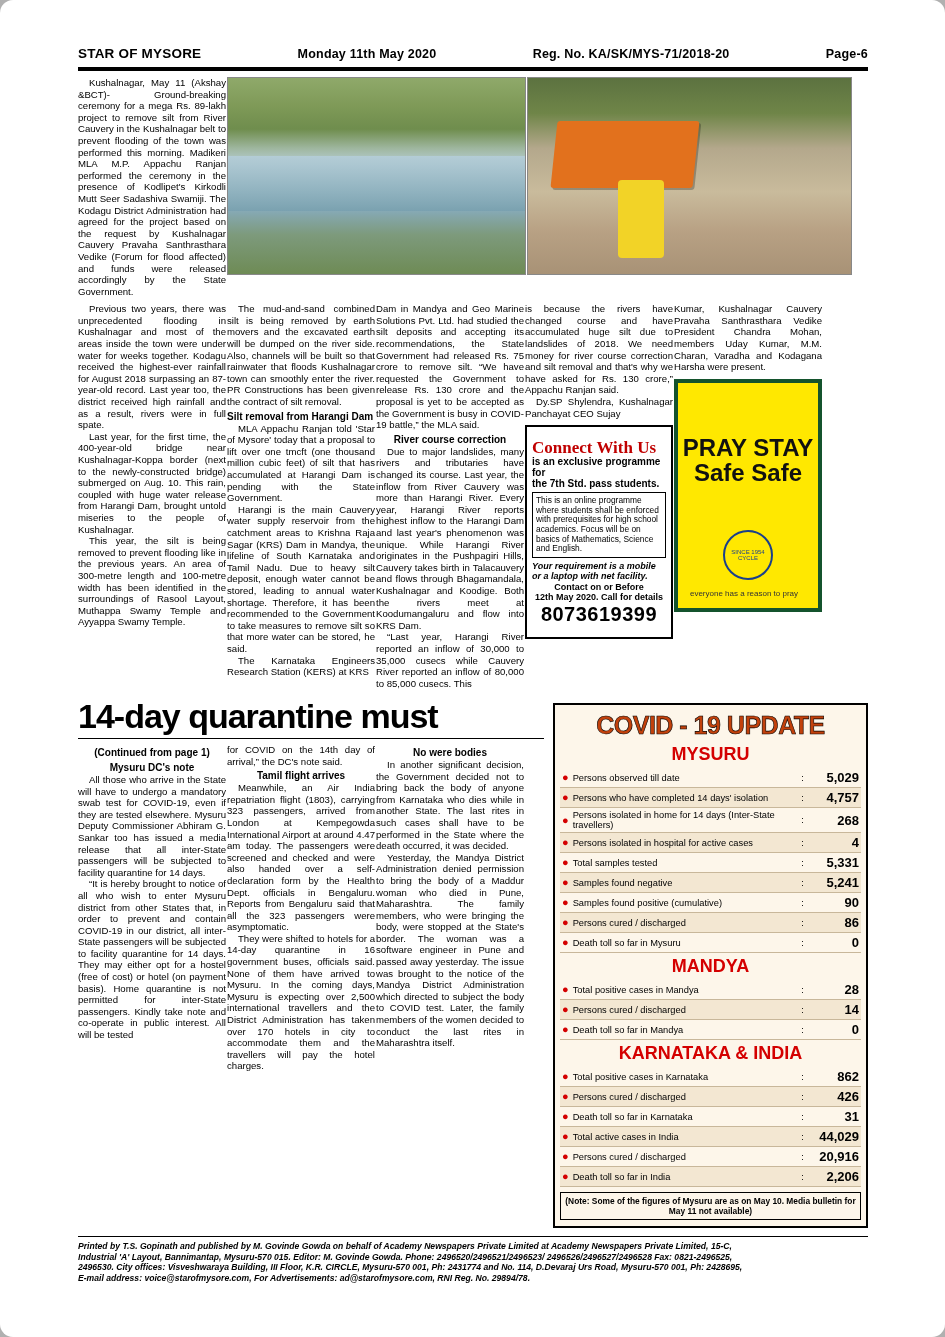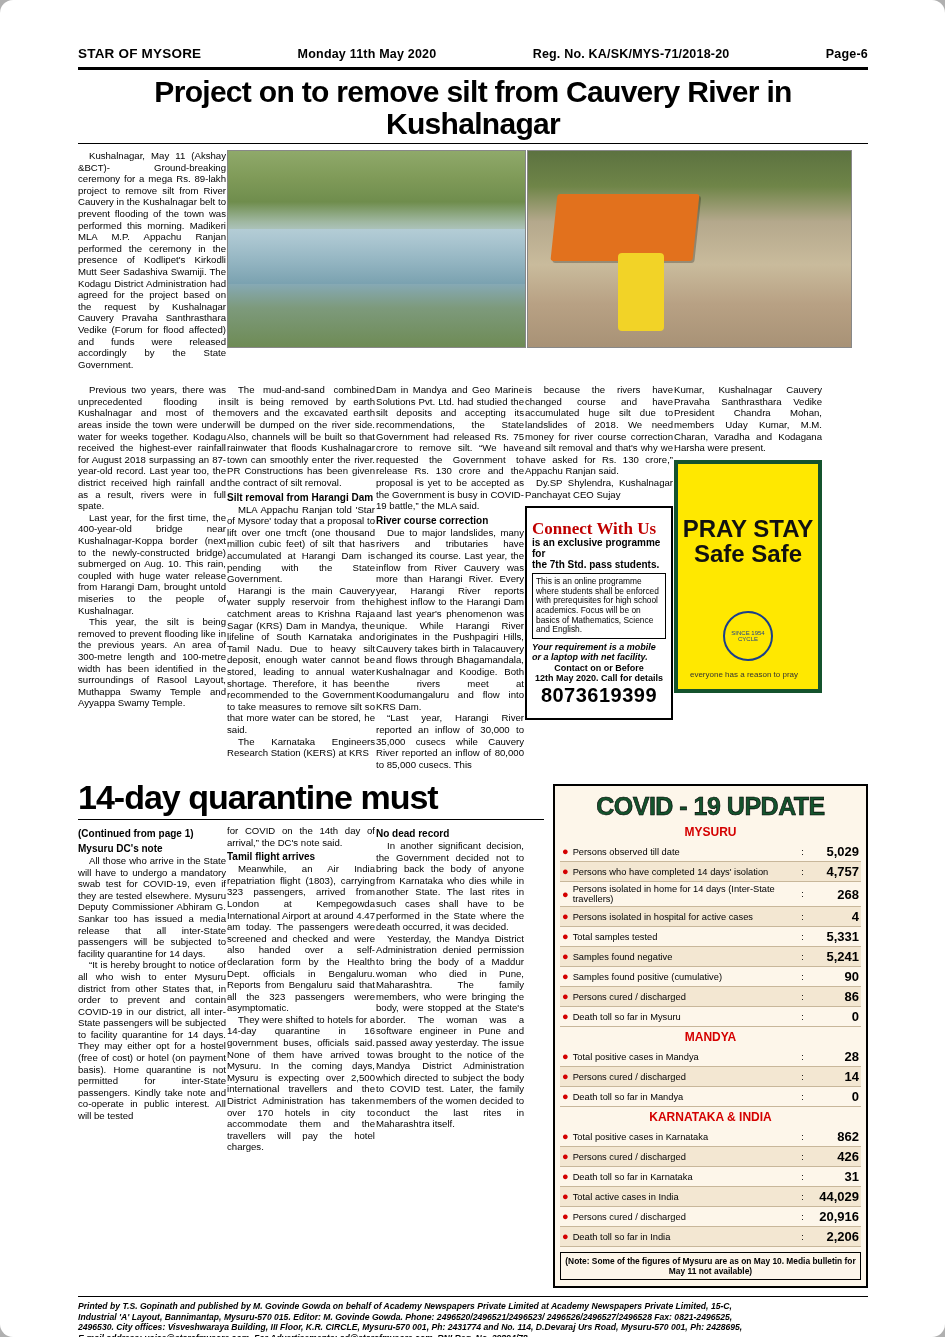--- a/index.html
+++ b/index.html
@@ -17,21 +17,21 @@
 
   .headline{font-family:"Liberation Sans",sans-serif;font-weight:bold;font-size:30px;letter-spacing:-0.7px;text-align:center;margin:6px 0 4px 0;line-height:1.05;}
   .hr-after-head{border-top:1.5px solid #000;margin-bottom:6px;}
 
   
   .cols{display:flex;gap:1px;}
   .col{width:148px;}
   p{margin:0 0 0 0;font-size:9.6px;line-height:11.6px;text-align:justify;text-justify:inter-word;}
   p.ind{text-indent:11px;}
   .sub{font-weight:bold;font-size:10px;line-height:12px;margin-top:3px;text-align:left;}
-  .subc{font-weight:bold;font-size:10px;line-height:12px;margin-top:3px;text-align:left;}
+  .subc{font-weight:bold;font-size:10px;line-height:12px;margin-top:3px;text-align:center;}
 
   .photo{height:196px;border:1px solid #888;position:relative;overflow:hidden;}
   .photo1{background:linear-gradient(180deg,#8fa96a 0%,#7f9a58 14%,#6f8d4d 26%,#9fb7a0 36%,#b9cfd6 44%,#9fbfc9 56%,#86a9b4 68%,#7d9a7c 80%,#6e8b55 100%);}
   .photo1:after{content:"";position:absolute;left:0;right:0;top:40%;height:28%;background:linear-gradient(180deg,rgba(180,205,215,.95),rgba(120,160,175,.85));}
   .photo2{background:linear-gradient(180deg,#5c7240 0%,#6f8548 18%,#b4a88c 36%,#c9bb9c 58%,#b8a184 78%,#a89276 100%);}
   .photo2:before{content:"";position:absolute;left:8%;top:22%;width:44%;height:34%;background:#e2711d;border-radius:3px;transform:skewX(-6deg);box-shadow:2px 2px 0 rgba(0,0,0,.25);}
   .photo2:after{content:"";position:absolute;left:28%;top:52%;width:14%;height:40%;background:#f2d327;border-radius:4px;}
 
   
   .ad-connect{border:2px solid #000;padding:12px 5px;margin-top:6px;font-size:9px;line-height:10.5px;}
@@ -41,22 +41,22 @@
   .ad-connect .it{font-style:italic;font-weight:bold;}
   .ad-connect .phone{font-weight:bold;font-size:20px;letter-spacing:.5px;text-align:center;line-height:22px;}
 
   .ad-pray{background:#ffe800;border:4px solid #14532d;height:225px;position:relative;margin-top:6px;overflow:hidden;}
   .ad-pray .big{position:absolute;top:52px;left:0;right:0;text-align:center;font-weight:bold;font-size:24px;color:#111;line-height:25px;}
   .ad-pray .sm{position:absolute;bottom:10px;left:0;right:8px;text-align:center;font-size:8px;color:#333;}
   .ad-pray .logo{position:absolute;bottom:28px;left:50%;transform:translateX(-50%);width:46px;height:46px;border-radius:50%;border:2px solid #1a3f8b;color:#1a3f8b;font-size:6px;display:flex;align-items:center;justify-content:center;text-align:center;background:#ffe800;}
 
   
   .covid{border:2px solid #000;background:#fdf6ea;margin-top:8px;padding:4px 5px 6px 5px;}
-  .covid h2{margin:2px 0 4px 0;text-align:center;color:#14532d;font-family:"Liberation Sans",sans-serif;font-weight:bold;font-size:25px;letter-spacing:-.5px;-webkit-text-stroke:0.6px #000;}
-  .covid h3{margin:3px 0 3px 0;text-align:center;color:#d40000;font-weight:bold;font-size:12px;}
+  .covid h2{margin:2px 0 4px 0;text-align:center;color:#c2410c;font-family:"Liberation Sans",sans-serif;font-weight:bold;font-size:25px;letter-spacing:-.5px;-webkit-text-stroke:0.6px #000;}
+  .covid h3{margin:3px 0 3px 0;text-align:center;color:#d40000;font-weight:bold;font-size:18px;}
   .crow{display:flex;align-items:center;border-bottom:1px solid #c8b79a;padding:2px 2px;font-size:9.3px;}
   .crow .bul{color:#d40000;font-size:11px;line-height:9px;margin-right:4px;}
   .crow .lbl{flex:1;}
   .crow .col2{width:9px;text-align:center;}
   .crow .val{width:52px;text-align:right;font-weight:bold;font-size:13px;}
   .crow.alt{background:#f3e7d2;}
   .cnote{border:1px solid #000;margin-top:5px;padding:3px;text-align:center;font-size:8.4px;font-weight:bold;line-height:10px;}
 
   .headline2{font-family:"Liberation Sans",sans-serif;font-weight:bold;font-size:34px;letter-spacing:-1px;margin:4px 0 2px 0;line-height:1.05;}
   .rule-mid{border-top:1.5px solid #000;margin:3px 0 5px 0;}
@@ -71,36 +71,35 @@
   <div class="inner">
 
     <div class="masthead">
       <div class="m1">STAR OF MYSORE</div>
       <div class="m2">Monday 11th May 2020</div>
       <div class="m3">Reg. No. KA/SK/MYS-71/2018-20</div>
       <div class="m4">Page-6</div>
     </div>
     <div class="rule-thick"></div>
 
-    <div class="headline">Project on to remove silt from Cauvery River in Kushalnagar</div>
     <div class="hr-after-head"></div>
 
     <div class="cols">
       <div class="col">
         <p class="ind">Kushalnagar, May 11 (Akshay &amp;BCT)- Ground-breaking ceremony for a mega Rs. 89-lakh project to remove silt from River Cauvery in the Kushalnagar belt to prevent flooding of the town was performed this morning. Madikeri MLA M.P. Appachu Ranjan performed the ceremony in the presence of Kodlipet's Kirkodli Mutt Seer Sadashiva Swamiji. The Kodagu District Administration had agreed for the project based on the request by Kushalnagar Cauvery Pravaha Santhrasthara Vedike (Forum for flood affected) and funds were released accordingly by the State Government.</p>
       </div>
       <div style="width:299px">
         <div class="photo photo1"></div>
       </div>
       <div style="width:325px">
         <div class="photo photo2"></div>
       </div>
     </div>
 
-    <div class="cols" style="margin-top:14px">
+    <div class="cols" style="margin-top:6px">
       <div class="col">
         <p class="ind">Previous two years, there was unprecedented flooding in Kushalnagar and most of the areas inside the town were under water for weeks together. Kodagu received the highest-ever rainfall for August 2018 surpassing an 87-year-old record. Last year too, the district received high rainfall and as a result, rivers were in full spate.</p>
         <p class="ind">Last year, for the first time, the 400-year-old bridge near Kushalnagar-Koppa border (next to the newly-constructed bridge) submerged on Aug. 10. This rain, coupled with huge water release from Harangi Dam, brought untold miseries to the people of Kushalnagar.</p>
         <p class="ind">This year, the silt is being removed to prevent flooding like in the previous years. An area of 300-metre length and 100-metre width has been identified in the surroundings of Rasool Layout, Muthappa Swamy Temple and Ayyappa Swamy Temple.</p>
       </div>
       <div class="col">
         <p class="ind">The mud-and-sand combined silt is being removed by earth movers and the excavated earth will be dumped on the river side. Also, channels will be built so that rainwater that floods Kushalnagar town can smoothly enter the river. PR Constructions has been given the contract of silt removal.</p>
         <div class="sub">Silt removal from Harangi Dam</div>
         <p class="ind">MLA Appachu Ranjan told 'Star of Mysore' today that a proposal to lift over one tmcft (one thousand million cubic feet) of silt that has accumulated at Harangi Dam is pending with the State Government.</p>
         <p class="ind">Harangi is the main Cauvery water supply reservoir from the catchment areas to Krishna Raja Sagar (KRS) Dam in Mandya, the lifeline of South Karnataka and Tamil Nadu. Due to heavy silt deposit, enough water cannot be stored, leading to annual water shortage. Therefore, it has been recommended to the Government to take measures to remove silt so that more water can be stored, he said.</p>
@@ -152,21 +151,21 @@
             <p class="ind">All those who arrive in the State will have to undergo a mandatory swab test for COVID-19, even if they are tested elsewhere. Mysuru Deputy Commissioner Abhiram G. Sankar too has issued a media release that all inter-State passengers will be subjected to facility quarantine for 14 days.</p>
             <p class="ind">“It is hereby brought to notice of all who wish to enter Mysuru district from other States that, in order to prevent and contain COVID-19 in our district, all inter-State passengers will be subjected to facility quarantine for 14 days. They may either opt for a hostel (free of cost) or hotel (on payment basis). Home quarantine is not permitted for inter-State passengers. Kindly take note and co-operate in public interest. All will be tested</p>
           </div>
           <div class="col">
             <p>for COVID on the 14th day of arrival,” the DC's note said.</p>
             <div class="subc">Tamil flight arrives</div>
             <p class="ind">Meanwhile, an Air India repatriation flight (1803), carrying 323 passengers, arrived from London at Kempegowda International Airport at around 4.47 am today. The passengers were screened and checked and were also handed over a self-declaration form by the Health Dept. officials in Bengaluru. Reports from Bengaluru said that all the 323 passengers were asymptomatic.</p>
             <p class="ind">They were shifted to hotels for a 14-day quarantine in 16 government buses, officials said. None of them have arrived to Mysuru. In the coming days, Mysuru is expecting over 2,500 international travellers and the District Administration has taken over 170 hotels in city to accommodate them and the travellers will pay the hotel charges.</p>
           </div>
           <div class="col">
-            <div class="subc">No dead record</div>
+            <div class="subc">No were bodies</div>
             <p class="ind">In another significant decision, the Government decided not to bring back the body of anyone from Karnataka who dies while in another State. The last rites in such cases shall have to be performed in the State where the death occurred, it was decided.</p>
             <p class="ind">Yesterday, the Mandya District Administration denied permission to bring the body of a Maddur woman who died in Pune, Maharashtra. The family members, who were bringing the body, were stopped at the State's border. The woman was a software engineer in Pune and passed away yesterday. The issue was brought to the notice of the Mandya District Administration which directed to subject the body to COVID test. Later, the family members of the women decided to conduct the last rites in Maharashtra itself.</p>
           </div>
         </div>
       </div>
 
       <div style="width:315px">
         <div class="covid">
           <h2>COVID - 19 UPDATE</h2>
 

